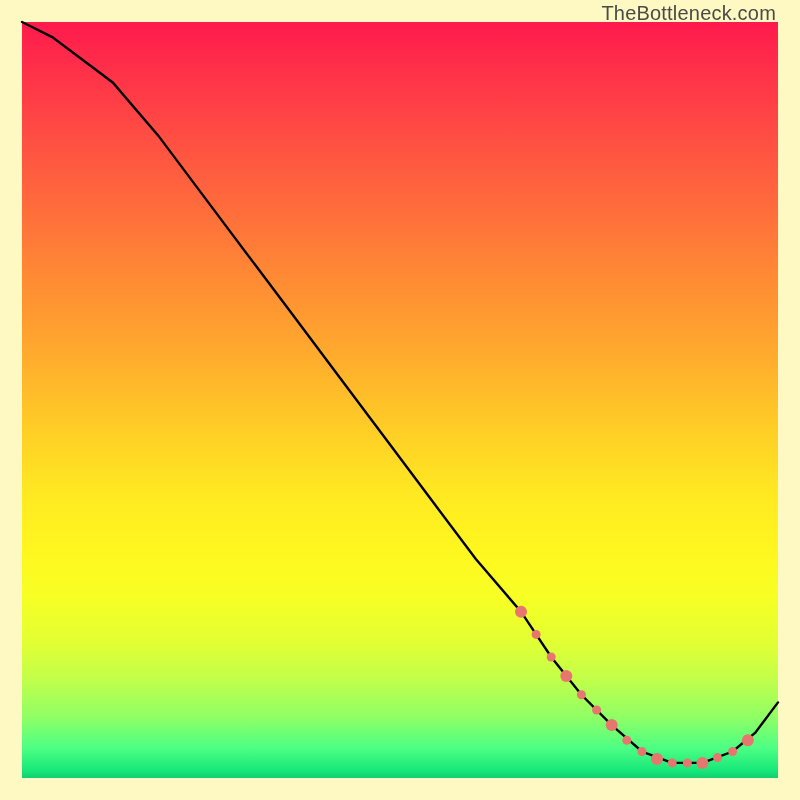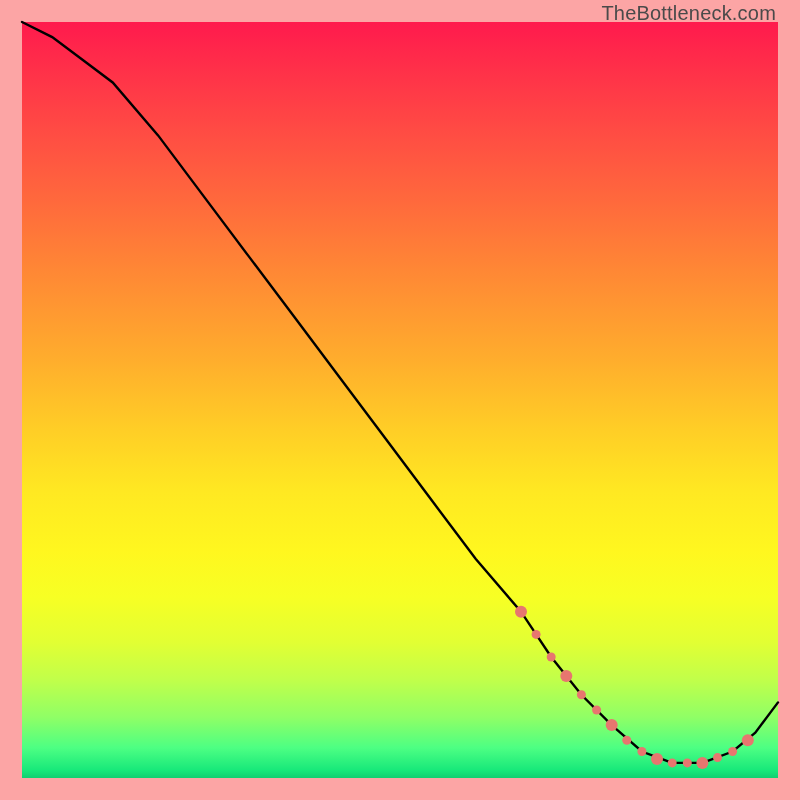--- a/index.html
+++ b/index.html
@@ -8,21 +8,21 @@
     width: 800px;
     height: 800px;
     background: #000;
     overflow: hidden;
     font-family: Arial, Helvetica, sans-serif;
   }
   .frame {
     position: relative;
     width: 800px;
     height: 800px;
-    background: #fca5a5;
+    background: #fef9c3;
   }
   .plot {
     position: absolute;
     left: 22px;
     top: 22px;
     width: 756px;
     height: 756px;
     background: linear-gradient(
       to bottom,
       #ff1a4d 0%,

